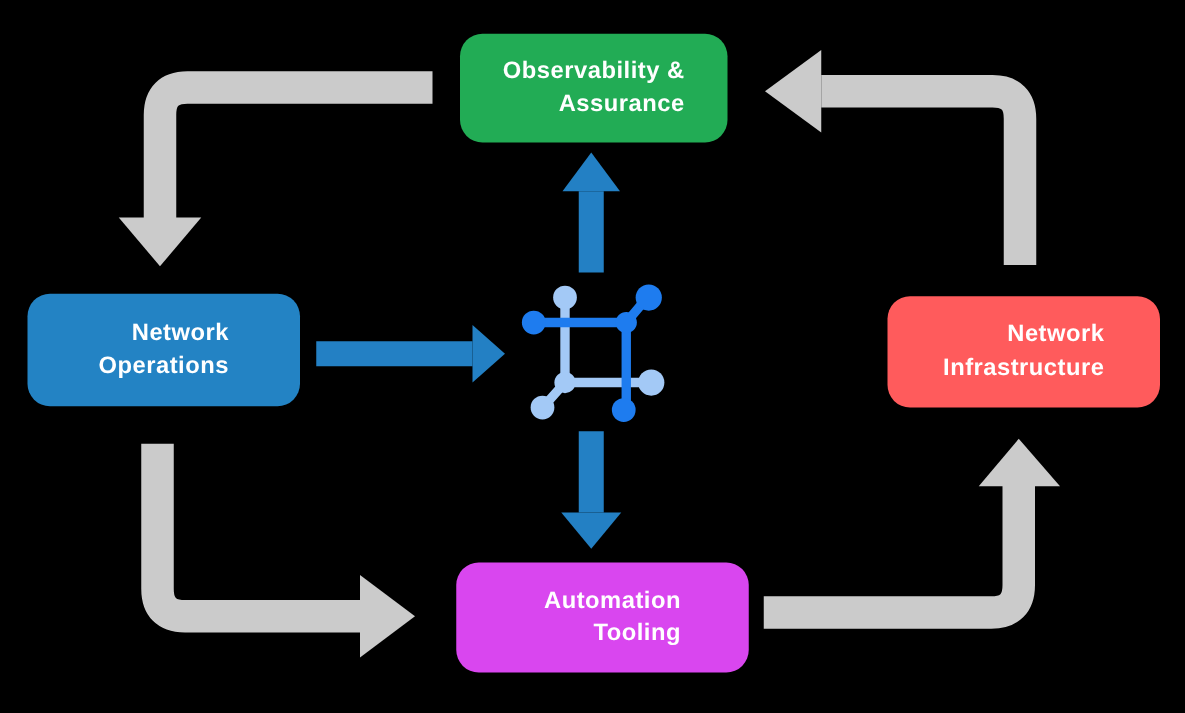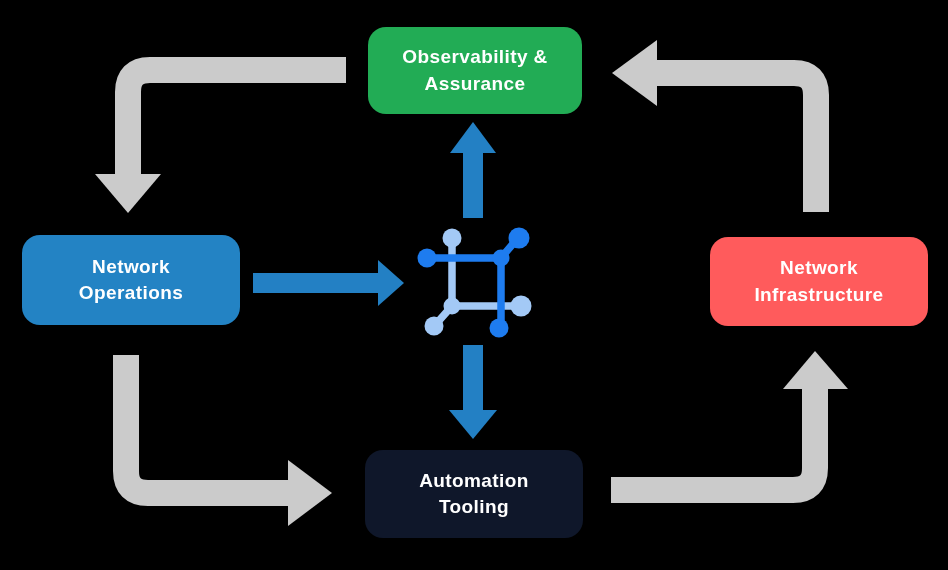--- a/index.html
+++ b/index.html
@@ -21,21 +21,21 @@
   .node-box {
     position: absolute;
     display: flex;
     align-items: center;
     justify-content: center;
     border-radius: 18px;
     color: #ffffff;
     font-size: 19px;
     font-weight: 700;
     letter-spacing: 0.4px;
-    text-align: center;
+    text-align: right;
     line-height: 1.38;
     white-space: pre-line;
   }
   .node-observability { left: 368px; top: 27px;  width: 214px; height: 87px; }
   .node-operations    { left: 22px;  top: 235px; width: 218px; height: 90px; }
   .node-infrastructure{ left: 710px; top: 237px; width: 218px; height: 89px; }
   .node-automation    { left: 365px; top: 450px; width: 218px; height: 88px; }
   .center-icon {
     position: absolute;
     left: 413px; top: 223px;
@@ -93,21 +93,21 @@
   <div class="node-box node-operations" style="background-color: rgb(35, 131, 196);">
     <span>Network
 Operations</span>
   </div>
 
   <div class="node-box node-infrastructure" style="background-color: rgb(255, 91, 92);">
     <span>Network
 Infrastructure</span>
   </div>
 
-  <div class="node-box node-automation" style="background-color: #0f172a;">
+  <div class="node-box node-automation" style="background-color: #d946ef; padding-left: 16px;">
     <span>Automation
 Tooling</span>
   </div>
 
   <svg class="center-icon" viewBox="-2 -2 124 124">
 
     <g fill="#A3C9F6" stroke="#A3C9F6">
       <path d="M 37 14 V 81" fill="none" stroke-width="7.5" stroke-linecap="round"></path>
       <path d="M 37 81 H 100" fill="none" stroke-width="7.5" stroke-linecap="round"></path>
       <path d="M 37 81 L 21 99" fill="none" stroke-width="7.5" stroke-linecap="round"></path>

